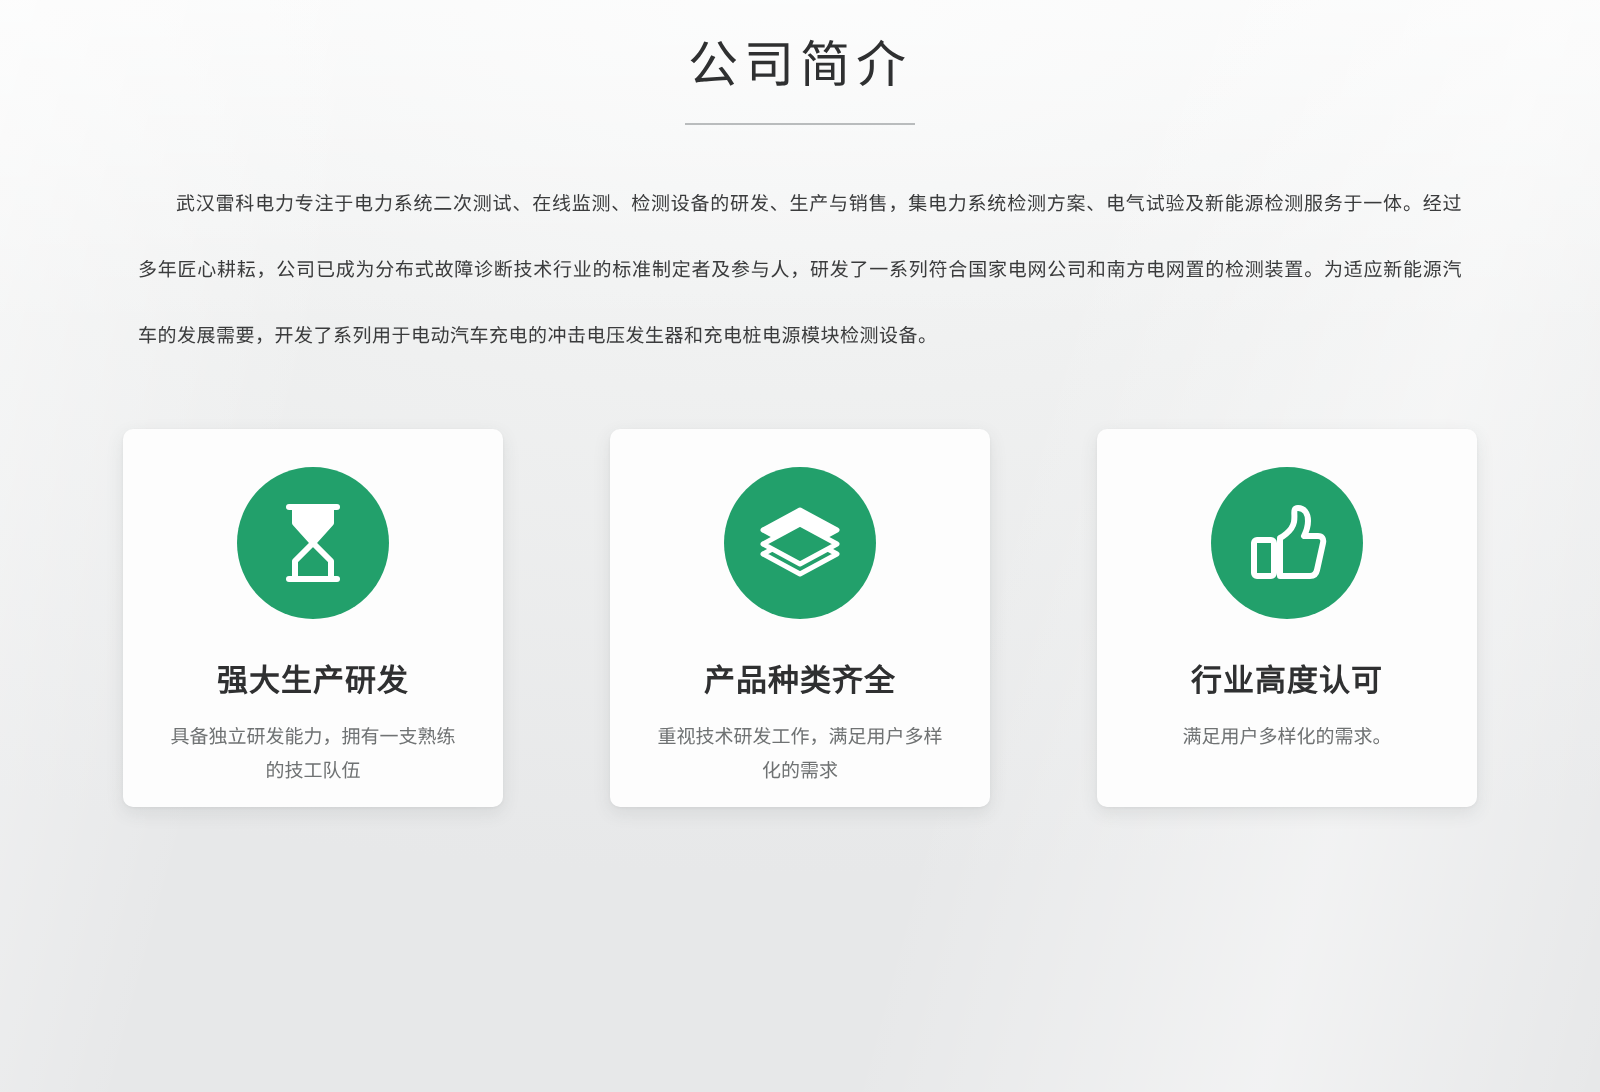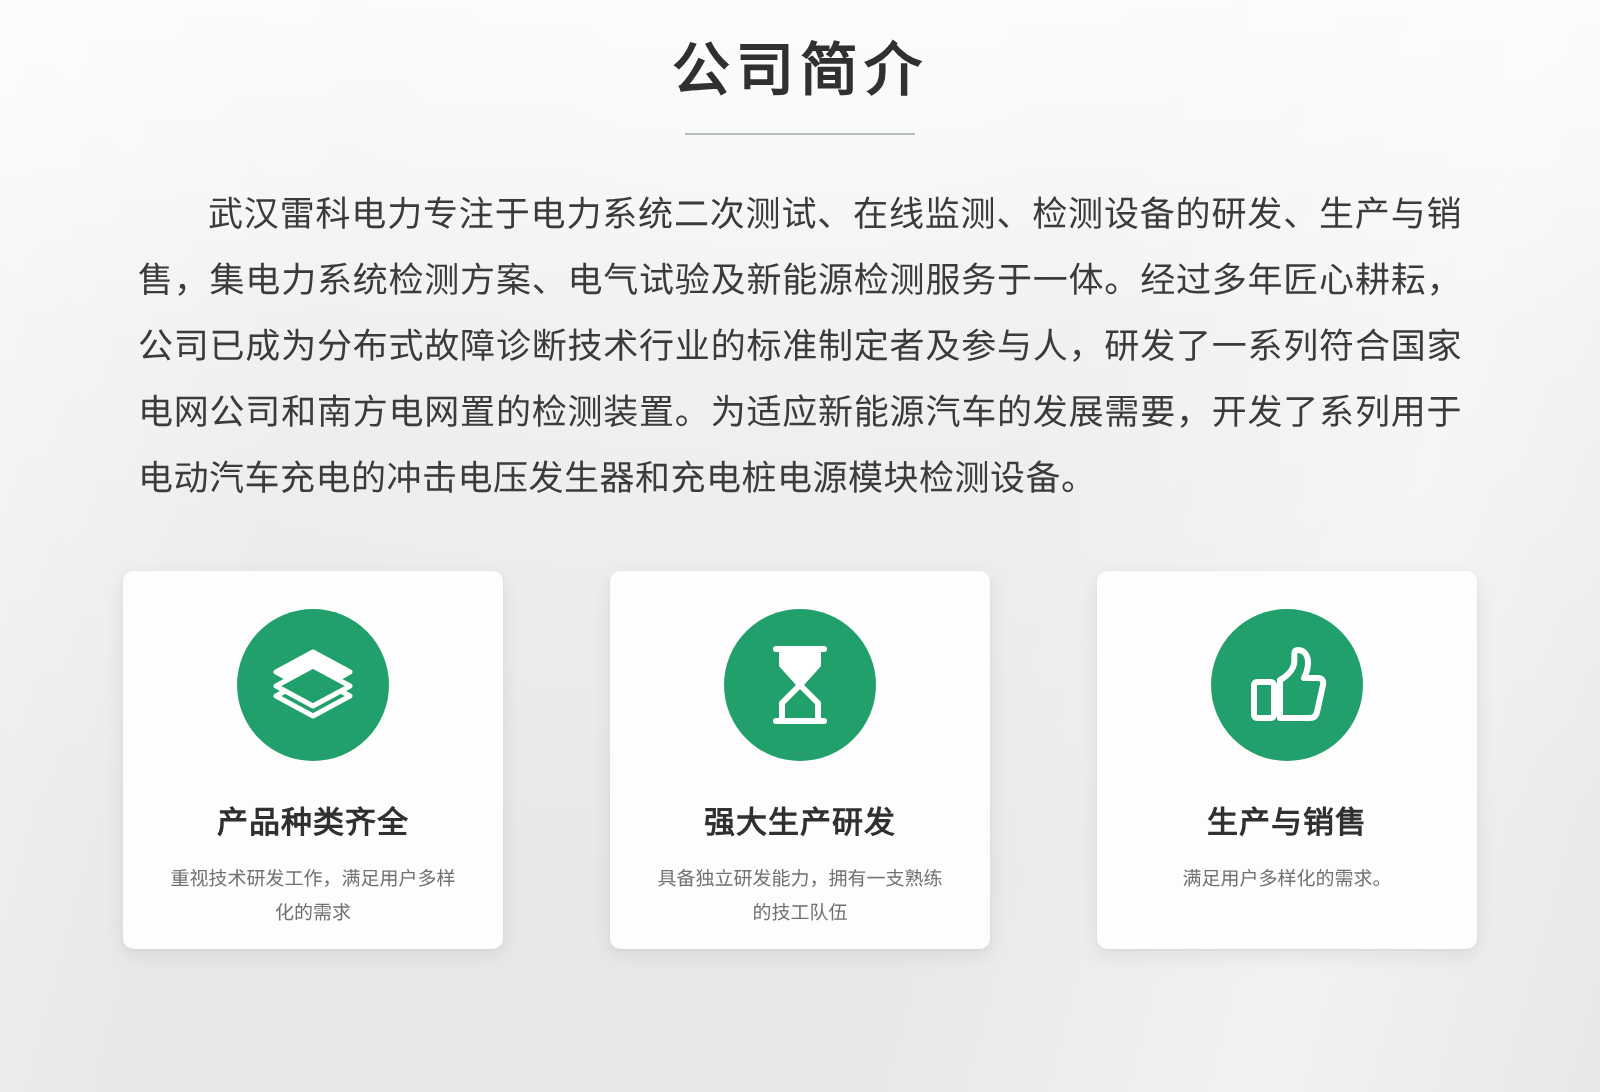--- a/index.html
+++ b/index.html
@@ -40,22 +40,22 @@
     z-index: 2;
     padding: 0 120px;
   }
 
   
   .header {
     text-align: center;
     padding-top: 34px;
   }
   .main-title {
-    font-size: 58px;
-    font-weight: bold;
+    font-size: 50px;
+    font-weight: normal;
     letter-spacing: 6px;
     color: #2f3031;
     line-height: 1.25;
     margin: 0;
     text-align: center;
   }
   .title-rule {
     width: 230px;
     height: 2px;
     background: #b9bcbd;
@@ -65,21 +65,21 @@
     margin: 28px 0 0 0;
     font-size: 29px;
     font-weight: bold;
     letter-spacing: 1.5px;
     color: #2f3031;
   }
 
   
   .intro {
     margin: 46px 18px 0 18px;
-    font-size: 35px;
+    font-size: 19px;
     line-height: 66px;
     color: #3a3b3c;
     text-align: justify;
     text-indent: 2em;
     letter-spacing: 0.5px;
   }
 
   
   .cards {
     display: flex;
@@ -137,56 +137,56 @@
       <h1 class="main-title">公司简介</h1>
       <div class="title-rule"></div>
     </div>
 
     <p class="intro">武汉雷科电力专注于电力系统二次测试、在线监测、检测设备的研发、生产与销售，集电力系统检测方案、电气试验及新能源检测服务于一体。经过多年匠心耕耘，公司已成为分布式故障诊断技术行业的标准制定者及参与人，研发了一系列符合国家电网公司和南方电网置的检测装置。为适应新能源汽车的发展需要，开发了系列用于电动汽车充电的冲击电压发生器和充电桩电源模块检测设备。</p>
 
     <div class="cards">
 
       <div class="card">
         <div class="icon-circle">
-          <svg width="86" height="82" viewBox="0 0 86 82" aria-hidden="true">
-            <g fill="none" stroke="#ffffff" stroke-width="5" stroke-linejoin="round">
-              <polygon points="43,8 80,28 43,48 6,28" fill="#ffffff" stroke="#ffffff"></polygon>
-              <polygon points="43,32 80,52 43,72 6,52" fill="#22a06b" stroke="#ffffff"></polygon>
-              <polygon points="43,22 80,42 43,62 6,42" fill="#22a06b" stroke="#ffffff"></polygon>
-            </g>
-          </svg>
-        </div>
-        <div class="card-title">产品种类齐全</div>
-        <div class="card-desc">重视技术研发工作，满足用户多样化的需求</div>
-      </div>
-
-      <div class="card">
-        <div class="icon-circle">
           <svg width="80" height="88" viewBox="0 0 80 88" aria-hidden="true">
             <g stroke="#ffffff" stroke-width="6" stroke-linecap="round" stroke-linejoin="round" fill="none">
               <line x1="16" y1="8" x2="64" y2="8"></line>
               <line x1="16" y1="80" x2="64" y2="80"></line>
               <path d="M22 8 L22 24 L40 44 L58 24 L58 8" fill="#ffffff"></path>
               <path d="M22 80 L22 62 L40 44 L58 62 L58 80" fill="none"></path>
             </g>
           </svg>
         </div>
         <div class="card-title">强大生产研发</div>
         <div class="card-desc">具备独立研发能力，拥有一支熟练的技工队伍</div>
       </div>
 
       <div class="card">
         <div class="icon-circle">
+          <svg width="86" height="82" viewBox="0 0 86 82" aria-hidden="true">
+            <g fill="none" stroke="#ffffff" stroke-width="5" stroke-linejoin="round">
+              <polygon points="43,8 80,28 43,48 6,28" fill="#ffffff" stroke="#ffffff"></polygon>
+              <polygon points="43,32 80,52 43,72 6,52" fill="#22a06b" stroke="#ffffff"></polygon>
+              <polygon points="43,22 80,42 43,62 6,42" fill="#22a06b" stroke="#ffffff"></polygon>
+            </g>
+          </svg>
+        </div>
+        <div class="card-title">产品种类齐全</div>
+        <div class="card-desc">重视技术研发工作，满足用户多样化的需求</div>
+      </div>
+
+      <div class="card">
+        <div class="icon-circle">
           <svg width="86" height="86" viewBox="0 0 86 86" aria-hidden="true">
             <g fill="none" stroke="#ffffff" stroke-width="6" stroke-linejoin="round" stroke-linecap="round">
               <rect x="10" y="40" width="20" height="36" rx="3"></rect>
               <path d="M36 76 L36 38 C36 38 48 32 50 22 C51.5 14 48 8 54 8 C60 8 64 13 64 21 C64 28 60 36 60 36 L74 36 C78 36 80 39 79 43 L73 70 C72.2 74 69.5 76 66 76 Z"></path>
             </g>
           </svg>
         </div>
-        <div class="card-title">生产与销售</div>
+        <div class="card-title">行业高度认可</div>
         <div class="card-desc">满足用户多样化的需求。</div>
       </div>
 
     </div>
 
   </div>
 </div>
 
 </body></html>

